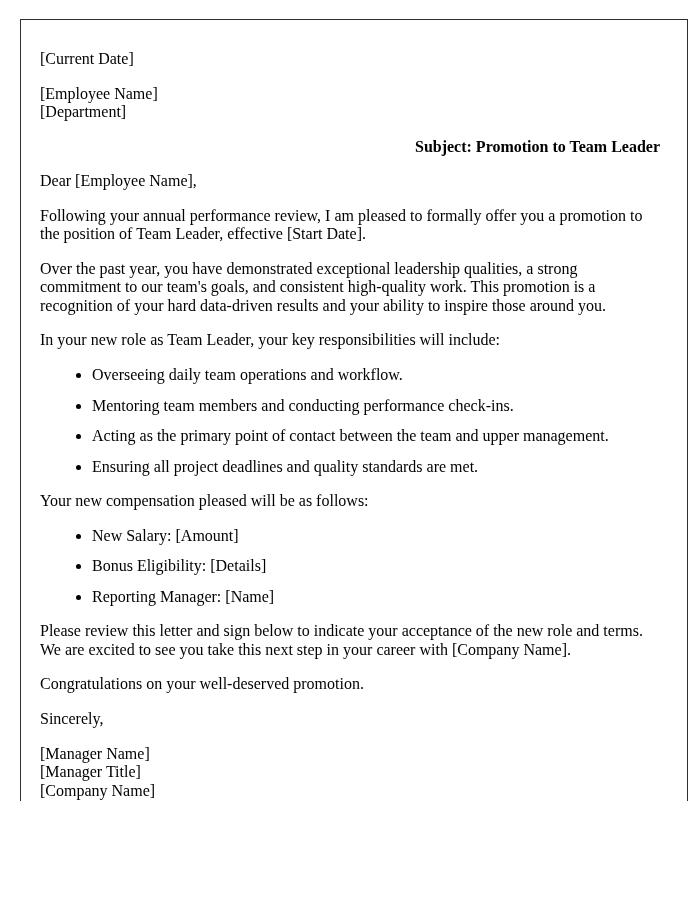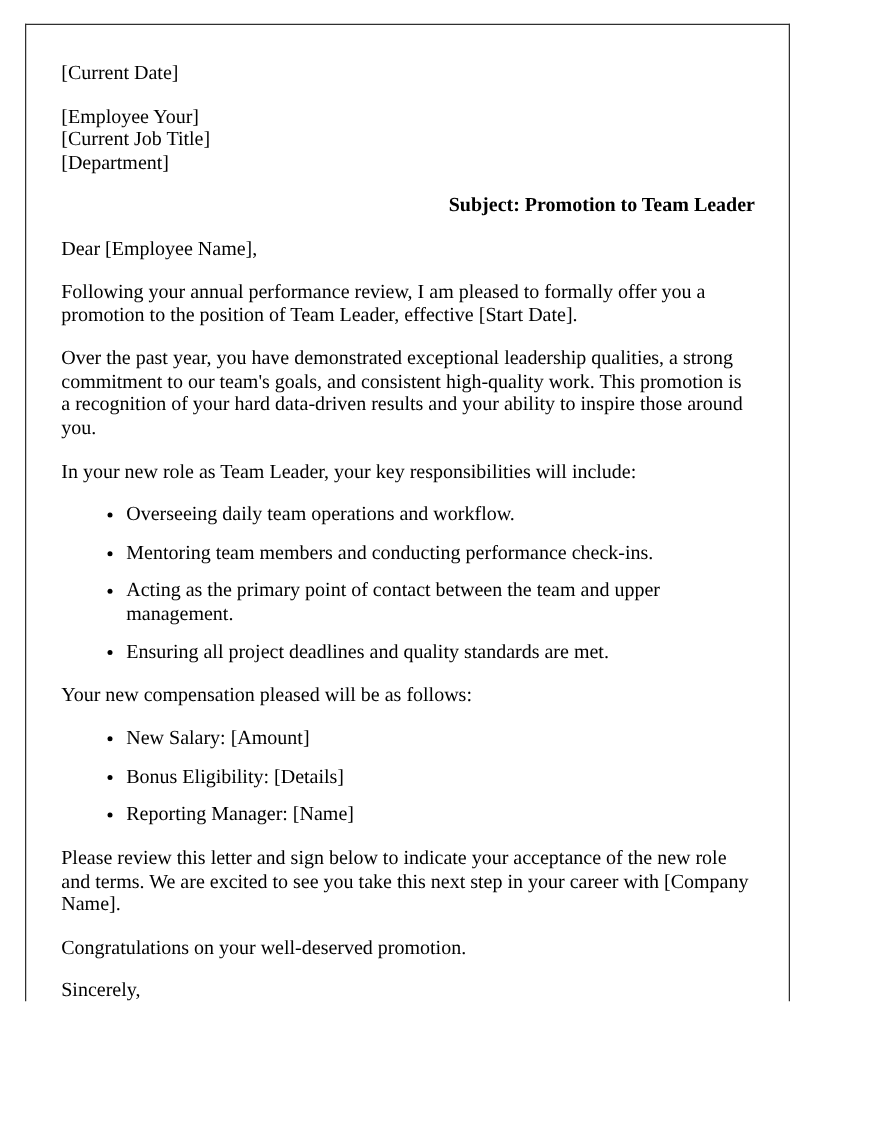--- a/index.html
+++ b/index.html
@@ -11,27 +11,27 @@
     width: 700px;
     height: 900px;
     position: relative;
     font-family: "Liberation Serif", "DejaVu Serif", serif;
     color: #000000;
   }
   .page {
     position: absolute;
     left: 20px;
     top: 19px;
-    width: 612px;
+    width: 668px;
     height: 782px;
     box-sizing: border-box;
     border: 1px solid #2f2f2f;
     border-bottom: none;
     background: #ffffff;
-    padding: 14px 27px 0 28px;
+    padding: 14px 27px 0 19px;
     font-size: 16px;
     line-height: 1.16;
     overflow: hidden;
   }
   .para {
     margin: 16px 0;
   }
   .bold {
     font-weight: bold;
     text-align: right;
@@ -56,22 +56,21 @@
   }
 </style>
 </head>
 <body>
 
 <div class="page">
 
   <p class="para">[Current Date]</p>
 
   <div class="para">
-    <span class="line">[Employee Your]</span>
-    <span class="line">[Current Job Title]</span>
+    <span class="line">[Employee Name]</span>
     <span class="line">[Department]</span>
   </div>
 
   <p class="para bold">Subject: Promotion to Team Leader</p>
 
   <p class="para">Dear [Employee Name],</p>
 
   <p class="para">Following your annual performance review, I am pleased to formally offer you a promotion to the position of Team Leader, effective [Start Date].</p>
 
   <p class="para">Over the past year, you have demonstrated exceptional leadership qualities, a strong commitment to our team's goals, and consistent high-quality work. This promotion is a recognition of your hard data-driven results and your ability to inspire those around you.</p>

